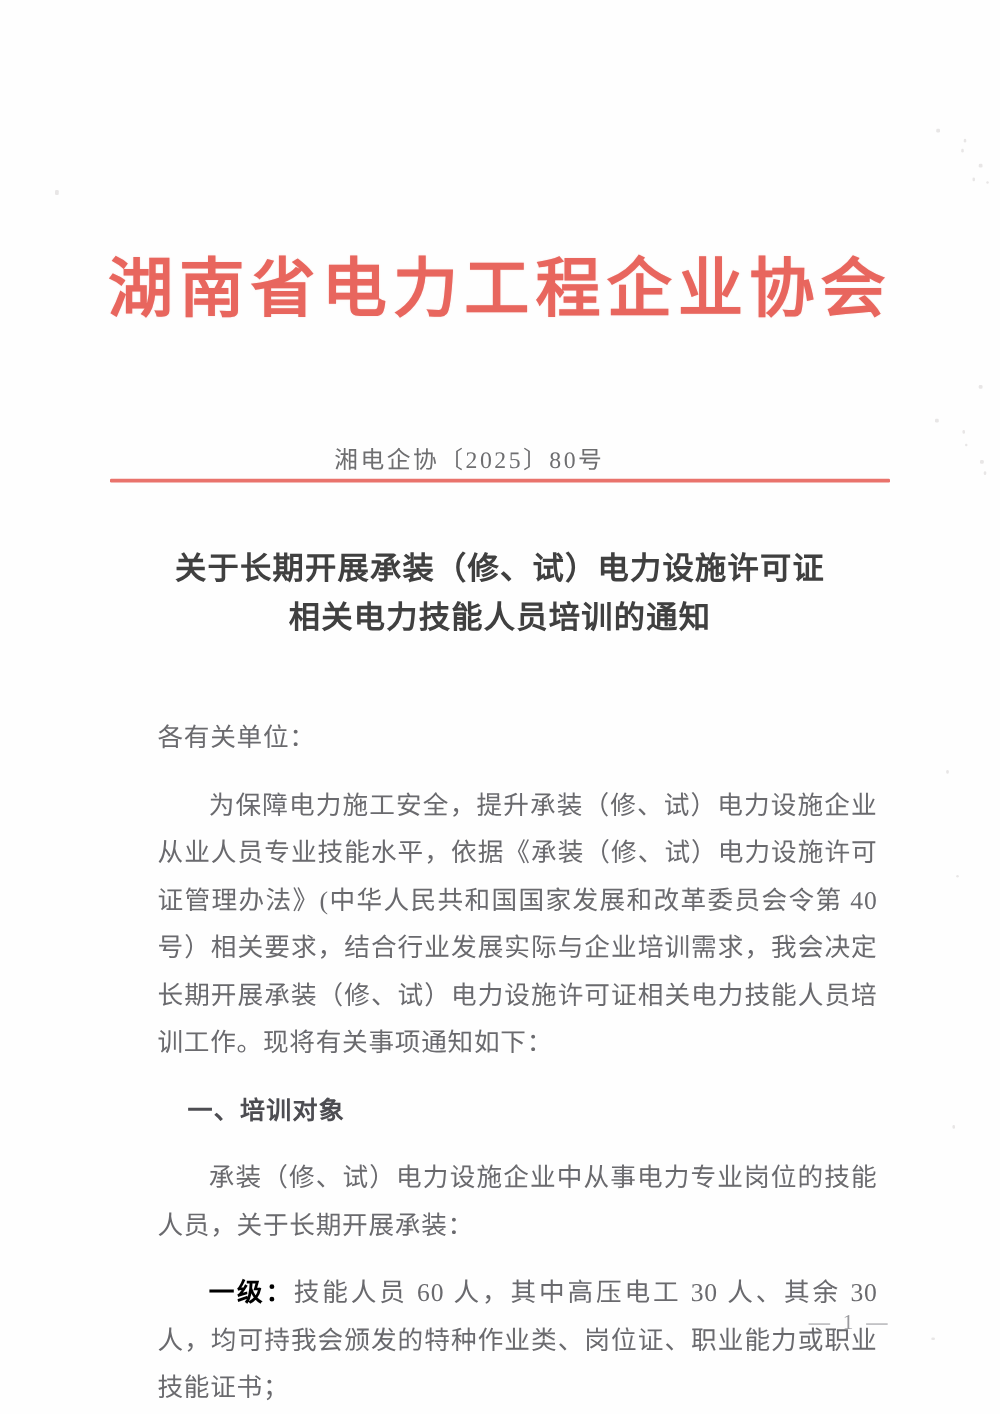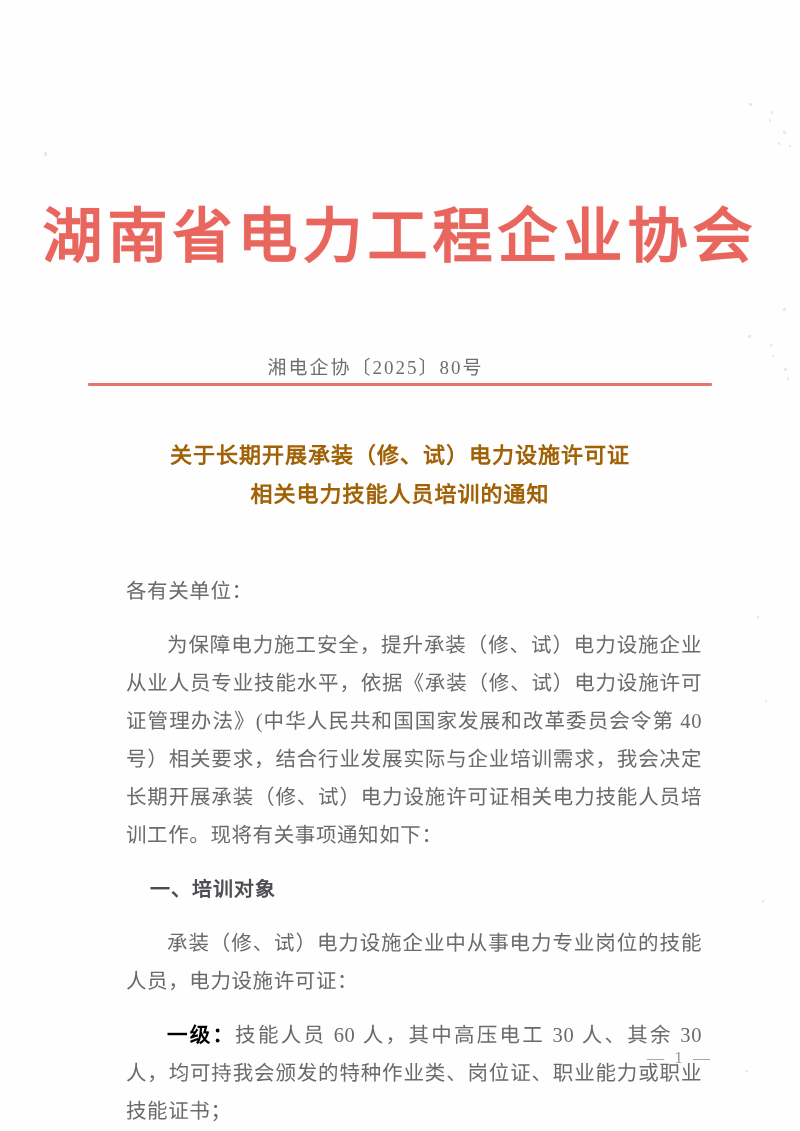--- a/index.html
+++ b/index.html
@@ -35,21 +35,21 @@
     top: 206px;
     left: 0;
     width: 800px;
     text-align: center;
   }
 
   .org-name {
     display: inline-block;
     font-family: "Liberation Serif", "DejaVu Serif", serif;
     font-weight: bold;
-    font-size: 60px;
+    font-size: 52px;
     line-height: 1.05;
     letter-spacing: 5px;
     color: #e8665e;
     white-space: nowrap;
     text-shadow: 0 0 1px rgba(232,102,94,0.35);
   }
 
   
   .doc-number {
     position: absolute;
@@ -77,24 +77,24 @@
 
   
   .doc-title {
     position: absolute;
     top: 436px;
     left: 0;
     width: 800px;
     text-align: center;
     font-family: "Liberation Serif", "DejaVu Serif", serif;
     font-weight: bold;
-    font-size: 22px;
+    font-size: 25px;
     line-height: 39px;
     letter-spacing: 1px;
-    color: #a16207;
+    color: #404040;
   }
   .doc-title .tline {
     display: block;
     white-space: nowrap;
   }
 
   
   .body-block {
     position: absolute;
     top: 556px;
@@ -190,21 +190,21 @@
   </div>
 
   <div class="body-block">
 
     <p class="para">各有关单位：</p>
 
     <p class="para indent">为保障电力施工安全，提升承装（修、试）电力设施企业从业人员专业技能水平，依据《承装（修、试）电力设施许可证管理办法》(中华人民共和国国家发展和改革委员会令第 40 号）相关要求，结合行业发展实际与企业培训需求，我会决定长期开展承装（修、试）电力设施许可证相关电力技能人员培训工作。现将有关事项通知如下：</p>
 
     <p class="section-heading">一、培训对象</p>
 
-    <p class="para indent">承装（修、试）电力设施企业中从事电力专业岗位的技能人员，电力设施许可证：</p>
+    <p class="para indent">承装（修、试）电力设施企业中从事电力专业岗位的技能人员，关于长期开展承装：</p>
 
     <p class="para indent"><span class="lvl-label">一级：</span><span>技能人员 60 人，其中高压电工 30 人、其余 30 人，均可持我会颁发的特种作业类、岗位证、职业能力或职业技能证书；</span></p>
 
   </div>
 
   <div class="footer-page">
     <span class="fp-inner">— 1 —</span>
   </div>
 
 </div>

